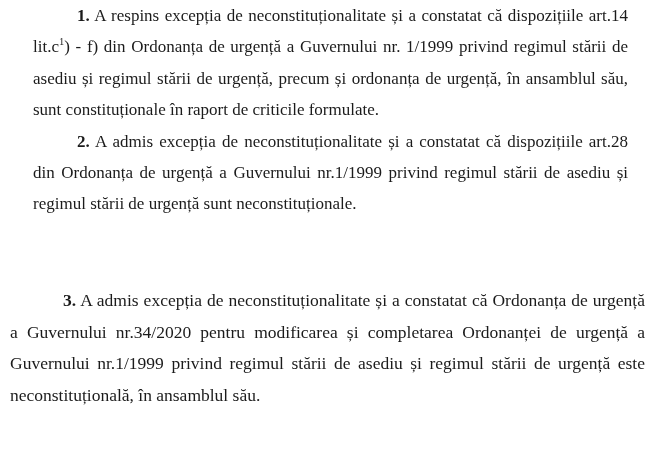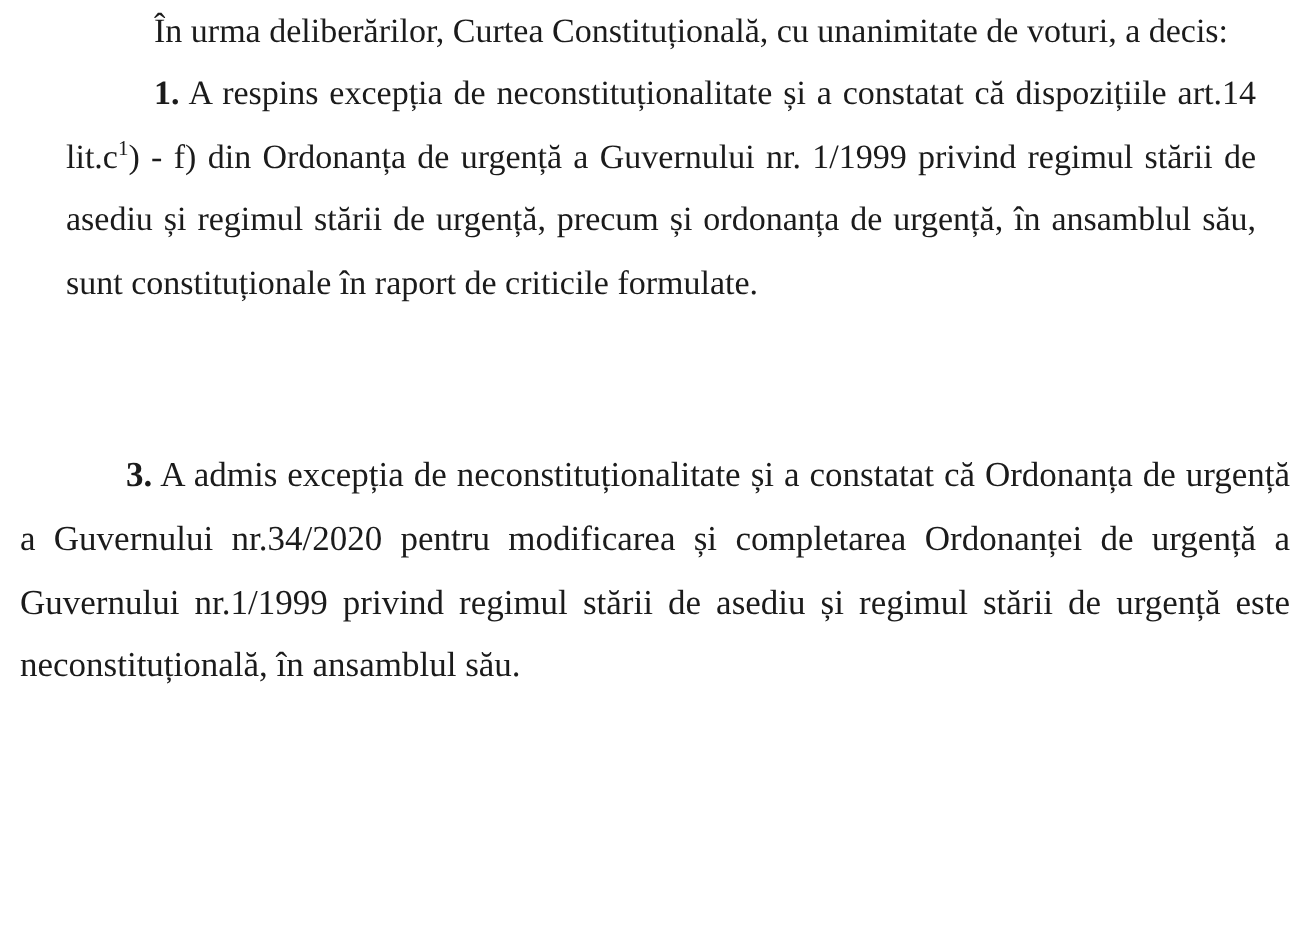--- a/index.html
+++ b/index.html
@@ -36,24 +36,24 @@
     vertical-align: super;
   }
   .spacer { height: 50px; }
 </style>
 </head>
 <body>
 
 <div class="doc">
 
   <div class="section-a">
-    <p class="para"><span>În urma deliberărilor, Curtea Constituțională, cu unanimitate de voturi, a decis:</span></p>
 
     <p class="para"><strong class="item-num">1.</strong><span> A respins excepția de neconstituționalitate și a constatat că dispozițiile art.14 lit.c</span><sup class="sup">1</sup><span>) - f) din Ordonanța de urgență a Guvernului nr. 1/1999 privind regimul stării de asediu și regimul stării de urgență, precum și ordonanța de urgență, în ansamblul său, sunt constituționale în raport de criticile formulate.</span></p>
 
+    <p class="para"><strong class="item-num">2.</strong><span> A admis excepția de neconstituționalitate și a constatat că dispozițiile art.28 din Ordonanța de urgență a Guvernului nr.1/1999 privind regimul stării de asediu și regimul stării de urgență sunt neconstituționale.</span></p>
   </div>
 
   <div class="spacer"></div>
 
   <div class="section-b">
     <p class="para"><strong class="item-num">3.</strong><span> A admis excepția de neconstituționalitate și a constatat că Ordonanța de urgență a Guvernului nr.34/2020 pentru modificarea și completarea Ordonanței de urgență a Guvernului nr.1/1999 privind regimul stării de asediu și regimul stării de urgență este neconstituțională, în ansamblul său.</span></p>
   </div>
 
 </div>
 

